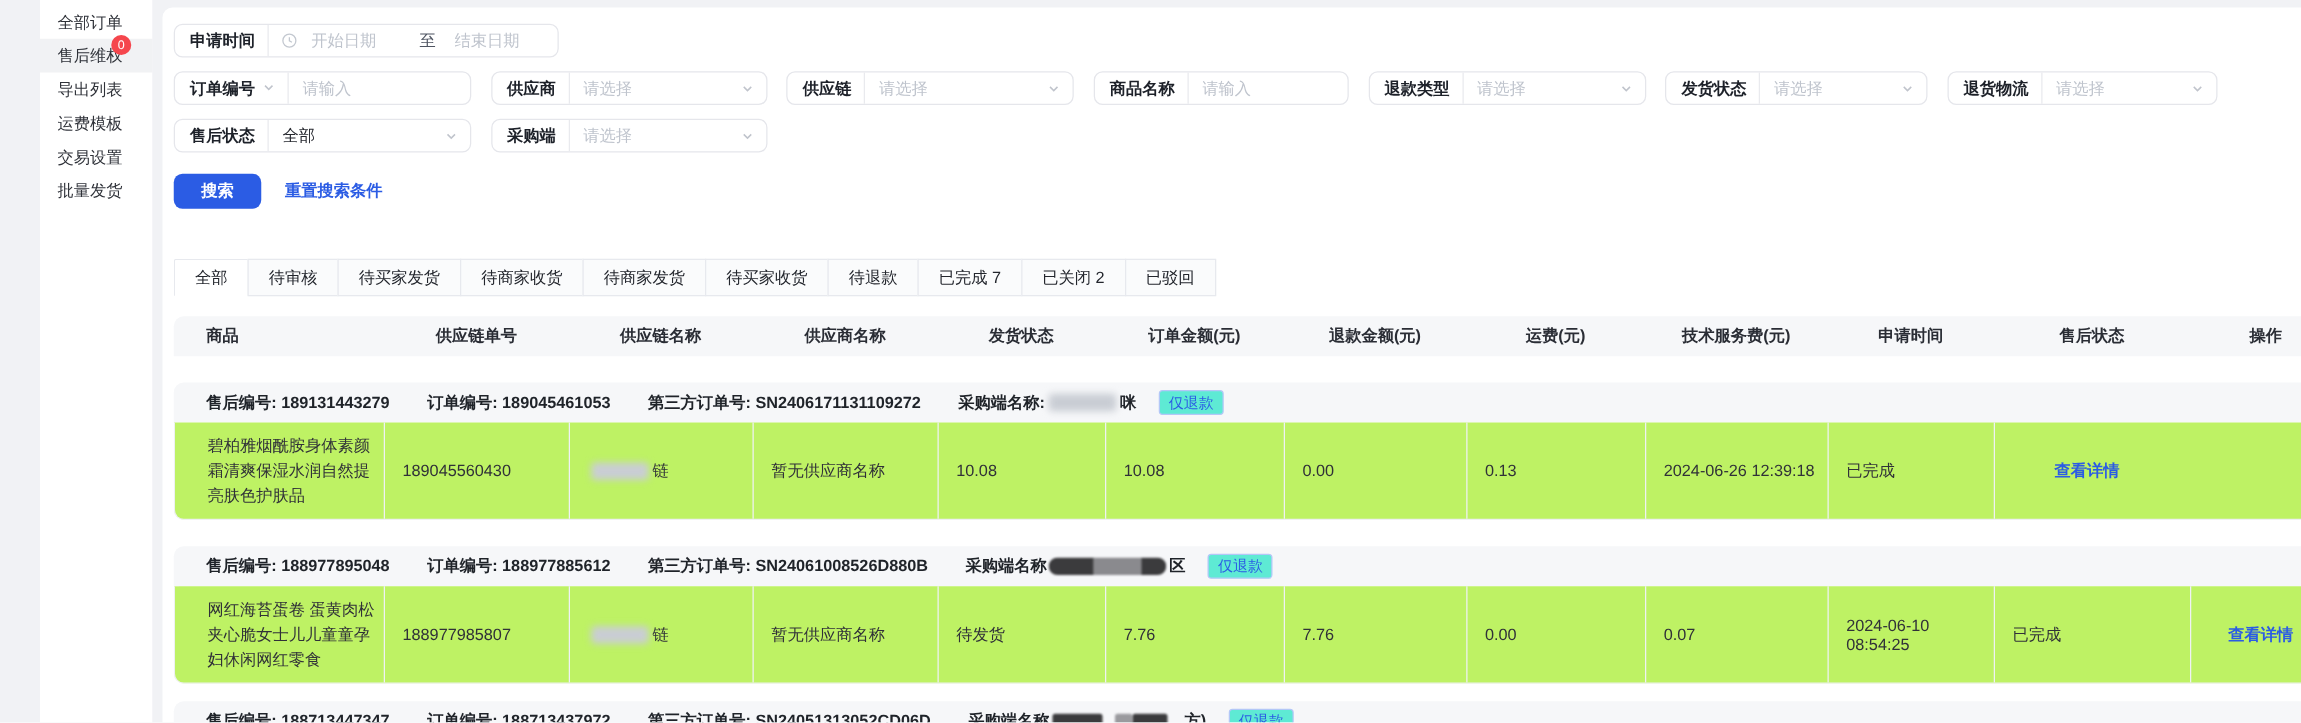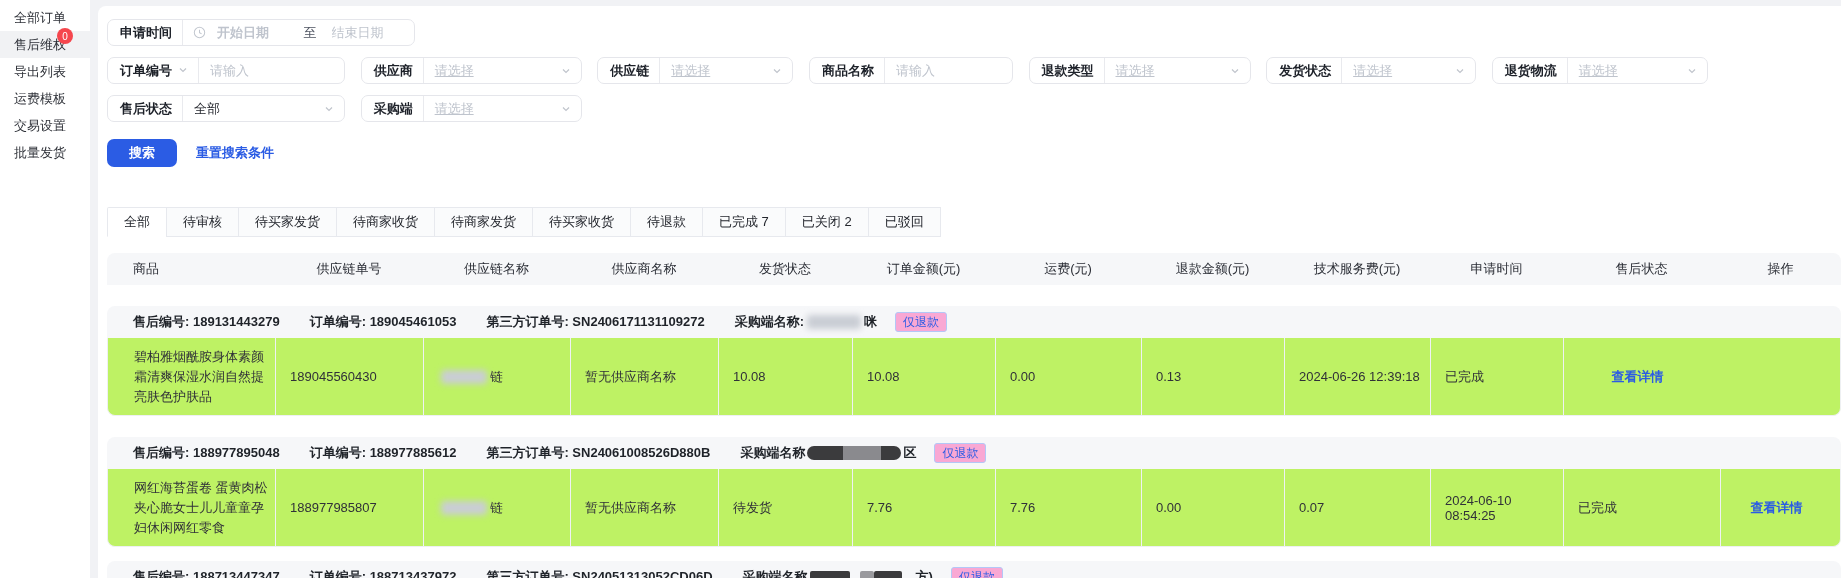--- a/index.html
+++ b/index.html
@@ -1,65 +1,65 @@
 <!DOCTYPE html>
 <html><head>
 <meta charset="utf-8">
 <style>
   * { margin:0; padding:0; box-sizing:border-box; }
   html,body { width:1841px; height:578px; overflow:hidden; }
   body { font-family:"Liberation Sans","DejaVu Sans",sans-serif; font-size:13px; color:#25272e; background:#f1f2f5; }
-  .page { display:flex; width:1841px; height:578px; }
+  .page { display:flex; width:1841px; height:578px;padding-left:32px; }
 
   
   .sidebar { width:90px; background:#fff; flex:0 0 90px; padding-top:4px; }
   .sb-item { position:relative; height:27px; display:flex; align-items:center; padding-left:14px; color:#2e3138; cursor:pointer; }
   .sb-item.active { background:#f1f2f4; }
   .sb-badge { position:absolute; top:-3px; left:57px; min-width:16px; height:16px; border-radius:8px; background:#f5464d; color:#fff; font-size:10px; display:flex; align-items:center; justify-content:center; padding:0 4px; }
 
   
   .main { flex:1; padding:6px 0 0 8px; background:#f1f2f5; min-width:0; }
   .card { background:#fff; border-radius:8px 0 0 0; height:572px; padding:13px 0 0 9px; overflow:hidden; }
 
   
   .fbox { display:inline-flex; align-items:center; height:27px; border:1px solid #e5e6eb; border-radius:7px; background:#fff; vertical-align:top; }
   .flabel { font-weight:700; color:#1d2129; padding:0 10px 0 12px; white-space:nowrap; display:inline-flex; align-items:center; gap:6px; }
   .fdiv { width:1px; height:25px; background:#e9eaee; flex:0 0 1px; }
   .f-ph, .f-input::placeholder { color:#bfc4cd; }
-  .f-ph { padding-left:11px; white-space:nowrap; flex:1;text-decoration:underline; }
+  .f-ph { padding-left:11px; white-space:nowrap; flex:1; }
   .f-val { padding-left:11px; color:#25272e; flex:1; }
   .f-input { border:none; outline:none; background:transparent; font:inherit; color:#25272e; padding-left:11px; flex:1; min-width:0; }
   .chev { flex:0 0 auto; margin-right:10px; display:inline-flex; }
   .row-f { margin-bottom:11px; white-space:nowrap; }
   .gap12 { margin-right:12px;justify-content:space-between; }
   .date-box { width:308px; }
-  .date-input { width:106px;font-weight:bold; }
+  .date-input { width:106px; }
   .date-sep { color:#4e5461; padding:0 4px; }
   .clock { margin-left:10px; display:inline-flex; flex:0 0 auto; }
 
   .btn-row { margin-top:17px; margin-bottom:40px; display:flex; align-items:center; }
   .btn-search { width:70px; height:28px; border:none; border-radius:7px; background:#2b5ce4; color:#fff; font:inherit; font-weight:700; cursor:pointer; }
   .link-reset { margin-left:19px; color:#2b5ce4; font-weight:700; cursor:pointer; }
 
   
   .tabs { display:flex; }
   .tab { height:30px; display:flex; align-items:center; justify-content:center; padding:0 16px; border:1px solid #e7e9ee; margin-left:-1px; background:#fafbfc; color:#23262d; cursor:pointer; white-space:nowrap; }
   .tab:first-child { margin-left:0; border-radius:2px 0 0 0; }
   .tab.active { background:#fff; border-bottom-color:#fff; font-weight:400; }
 
   
   .t-grid { display:grid; grid-template-columns:168px 148px 147px 148px 134px 143px 146px 143px 146px 133px 157px 121px; width:1734px; }
   .t-head { margin-top:16px; background:#f6f7f9; border-radius:8px 8px 0 0; height:32px; }
-  .th { display:flex; align-items:center; justify-content:center; font-weight:400; color:#2a2d35; }
+  .th { display:flex; align-items:center; justify-content:center; font-weight:700; color:#2a2d35; }
   .th.left { justify-content:flex-start; padding-left:26px; }
 
   .order { margin-top:21px; width:1734px; }
   .g-row { background:#f6f7f9; border-radius:8px 8px 0 0; height:32px; display:flex; align-items:center; padding-left:26px; font-weight:700; color:#1f2329; }
   .g-seg { margin-right:30px; white-space:nowrap; display:inline-flex; align-items:center; }
-  .badge-refund { margin-left:18px; font-weight:400; font-size:12px; color:#2b5ce4; background:#f9a8d4; border:1px solid #b3c7f7; border-radius:3px; padding:1px 7px; line-height:16px; white-space:nowrap; cursor:default; }
+  .badge-refund { margin-left:18px; font-weight:400; font-size:12px; color:#2b5ce4; background:#5eead4; border:1px solid #b3c7f7; border-radius:3px; padding:1px 7px; line-height:16px; white-space:nowrap; cursor:default; }
   .d-row { background:#bef264; border:1px solid #eef0f2; border-top:none; border-radius:0 0 8px 8px; height:78px; width:1734px; }
   .td { display:flex; align-items:center; padding:8px 10px 8px 14px; border-right:1px solid #eff1f4; color:#303138; overflow:hidden; }
   .td:last-child { border-right:none; justify-content:center; padding-left:0; }
   .td.prod { padding-left:26px; padding-right:6px; line-height:20px; }
   .link-detail { color:#2b5ce4; font-weight:700; cursor:pointer; white-space:nowrap; }
 
   
   .red-blur { display:inline-block; width:54px; height:14px; border-radius:3px; background:#c9cdd4; filter:blur(3px); margin:0 3px; vertical-align:-2px; }
   .sc-blur { width:46px; }
   .red-cap { display:inline-flex; height:14px; border-radius:7px; overflow:hidden; filter:blur(0.7px); margin:0 2px; vertical-align:-2px; }
@@ -127,21 +127,21 @@
         <div class="fbox gap12" style="width:221px">
           <span class="flabel">供应商</span>
           <span class="fdiv"></span>
           <span class="f-ph">请选择</span>
           <span class="chev">
               <svg width="10" height="10" viewBox="0 0 10 10">
                 <path d="M2 3.5 5 6.5 8 3.5" stroke="#c0c4cc" stroke-width="1.2" fill="none"></path>
               </svg>
             </span>
         </div>
-        <div class="fbox gap12" style="width:196px">
+        <div class="fbox gap12" style="width:230px">
           <span class="flabel">供应链</span>
           <span class="fdiv"></span>
           <span class="f-ph">请选择</span>
           <span class="chev">
               <svg width="10" height="10" viewBox="0 0 10 10">
                 <path d="M2 3.5 5 6.5 8 3.5" stroke="#c0c4cc" stroke-width="1.2" fill="none"></path>
               </svg>
             </span>
         </div>
         <div class="fbox gap12" style="width:204px">
@@ -222,22 +222,22 @@
         <div class="tab">已驳回</div>
       </div>
 
       <div class="t-grid t-head">
         <span class="th left">商品</span>
         <span class="th">供应链单号</span>
         <span class="th">供应链名称</span>
         <span class="th">供应商名称</span>
         <span class="th">发货状态</span>
         <span class="th">订单金额(元)</span>
+        <span class="th">退款金额(元)</span>
         <span class="th">运费(元)</span>
-        <span class="th">退款金额(元)</span>
         <span class="th">技术服务费(元)</span>
         <span class="th">申请时间</span>
         <span class="th">售后状态</span>
         <span class="th">操作</span>
       </div>
 
       <div class="order">
         <div class="g-row">
           <span class="g-seg">售后编号: 189131443279</span>
           <span class="g-seg">订单编号: 189045461053</span>

